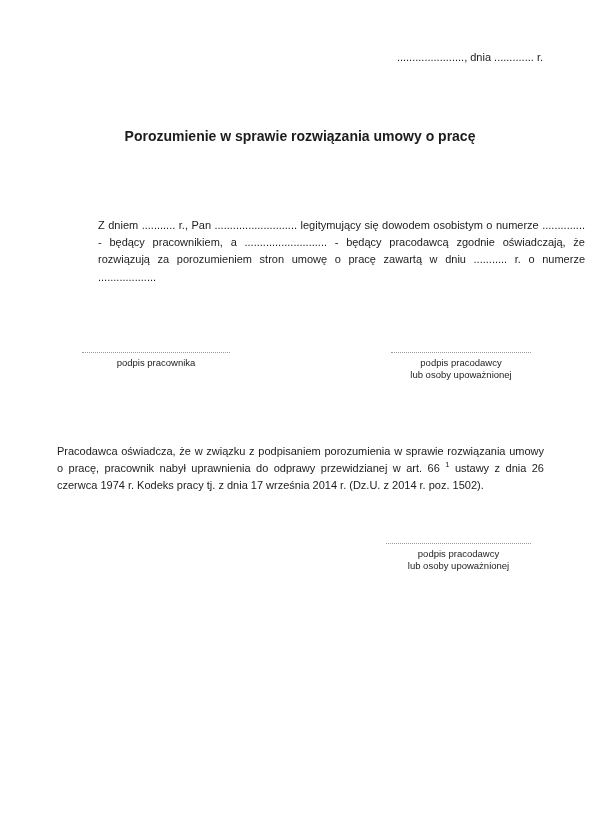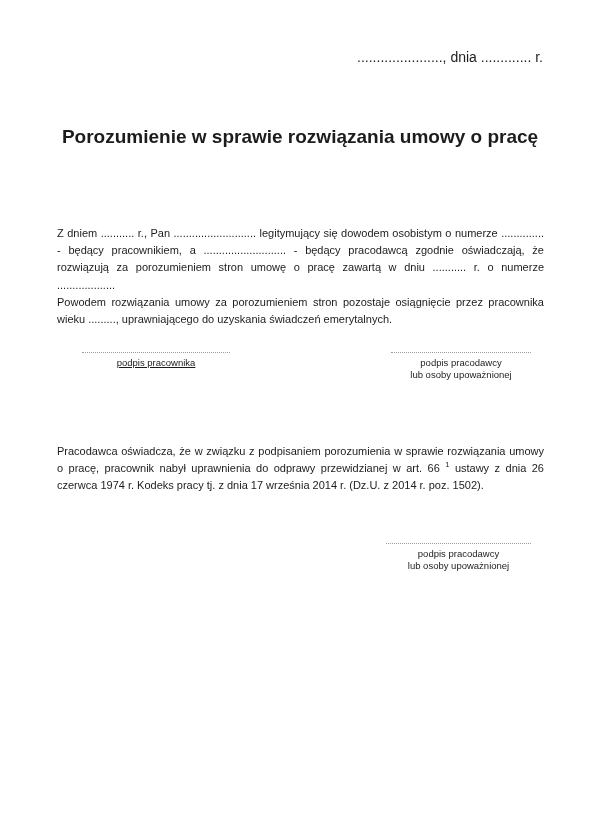--- a/index.html
+++ b/index.html
@@ -10,75 +10,74 @@
     height: 825px;
     background: var(--page-background, #ffffff);
     font-family: "Liberation Sans", "DejaVu Sans", sans-serif;
     color: var(--text, #1c1c1c);
     overflow: hidden;
   }
   .date-line {
     position: absolute;
     top: 50px;
     right: 57px;
-    font-size: 14px;
+    font-size: 11px;
     line-height: 14px;
     white-space: nowrap;
     text-align: right;
   }
   .doc-title {
     position: absolute;
     top: 127px;
     left: 0;
     width: 100%;
     text-align: center;
-    font-size: 19px;
+    font-size: 14px;
     font-weight: bold;
     line-height: 19px;
   }
   .para {
     position: absolute;
     left: 57px;
     width: 487px;
     font-size: 11px;
     line-height: 17.2px;
     text-align: justify;
   }
-  #para-agreement { top: 225px; }
+  #para-agreement { top: 217px; margin-left: 41px; }
   #para-severance { top: 443px; }
   sup { font-size: 7.5px; vertical-align: super; line-height: 0; }
   .sig-block {
     position: absolute;
     text-align: center;
     font-size: 9.5px;
     line-height: 12px;
   }
   .sig-line {
     height: 0;
     border-top: 1px dotted var(--dotted-line, #9a9a9a);
     margin-bottom: 4px;
   }
-  #sig-employee   { top: 352px; left: 82px;  width: 148px; text-decoration: underline; }
+  #sig-employee   { top: 352px; left: 82px;  width: 148px; }
   #sig-employer-1 { top: 352px; left: 391px; width: 140px; }
   #sig-employer-2 { top: 543px; left: 386px; width: 145px; }
 </style>
 </head>
 <body>
 
 <div class="page">
 
   <div class="date-line">......................, dnia ............. r.</div>
 
   <div class="doc-title">
     <div>Porozumienie w sprawie rozwiązania umowy o pracę</div>
   </div>
 
   <div class="para" id="para-agreement">
     <span>Z dniem ........... r., Pan ........................... legitymujący się dowodem osobistym o numerze .............. - będący pracownikiem, a ........................... - będący pracodawcą zgodnie oświadczają, że rozwiązują za porozumieniem stron umowę o pracę zawartą w dniu ........... r. o numerze ...................</span><br>
-    <span>Powodem rozwiązania umowy za porozumieniem stron pozostaje osiągnięcie przez pracownika wieku ........., uprawniającego do uzyskania świadczeń emerytalnych.</span>
   </div>
 
   <div class="sig-block" id="sig-employee">
     <div class="sig-line"></div>
     <div>podpis pracownika</div>
   </div>
 
   <div class="sig-block" id="sig-employer-1">
     <div class="sig-line"></div>
     <div>podpis pracodawcy</div>

